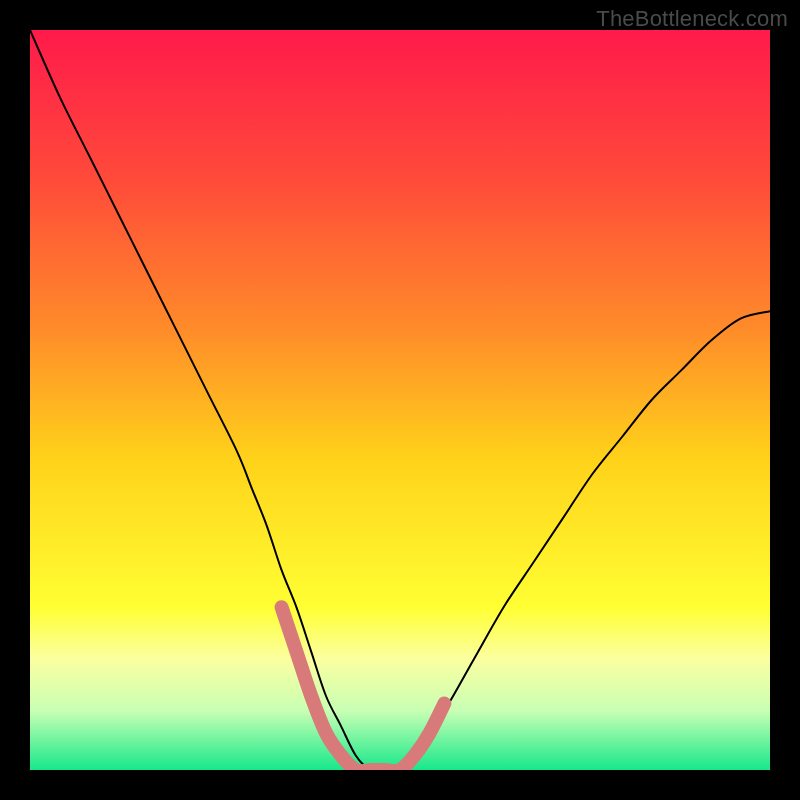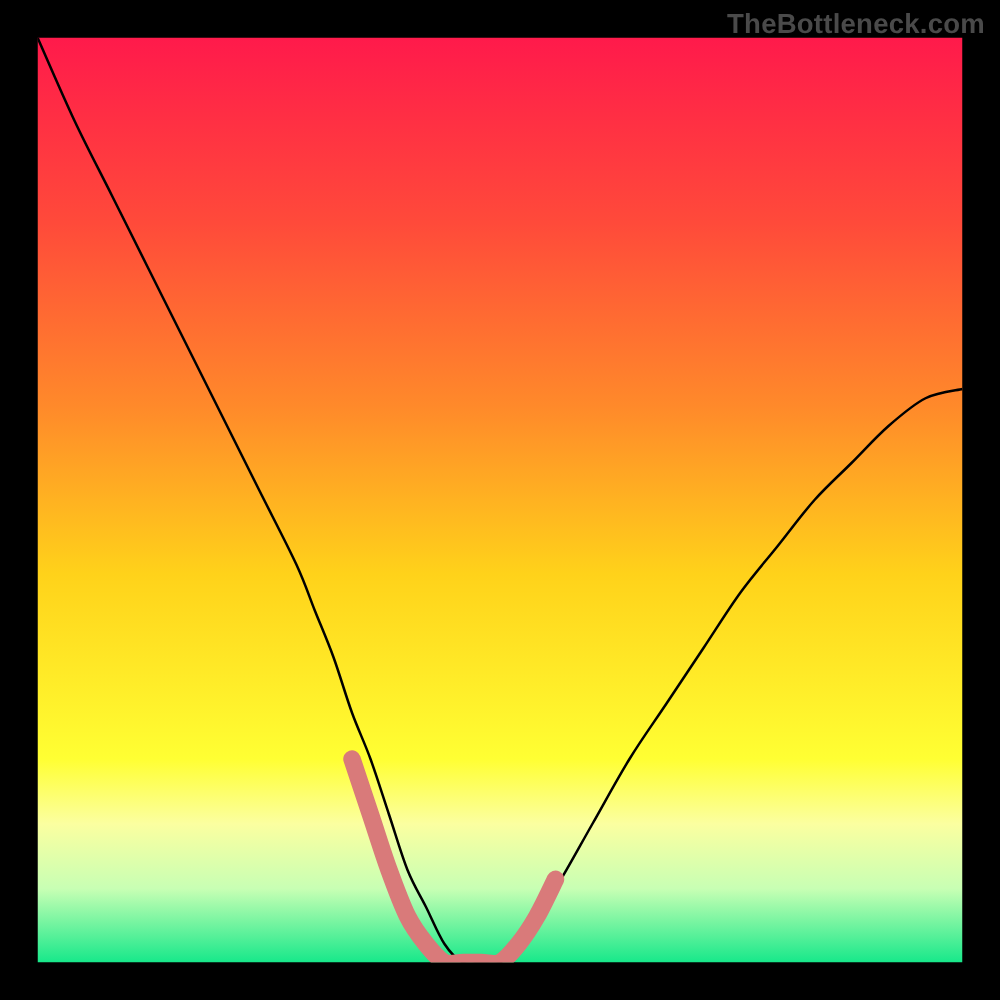--- a/index.html
+++ b/index.html
@@ -23,21 +23,21 @@
     top: 30px;
     width: 740px;
     height: 740px;
   }
   .watermark {
     position: absolute;
     top: 6px;
     right: 12px;
     color: #4a4a4a;
     font-size: 22px;
-    font-weight: 700;
+    font-weight: 400;
     letter-spacing: 0.2px;
     user-select: none;
   }
   svg { display: block; }
 </style>
 </head>
 <body>
 
 <div class="frame">
   <div class="watermark">TheBottleneck.com</div>

